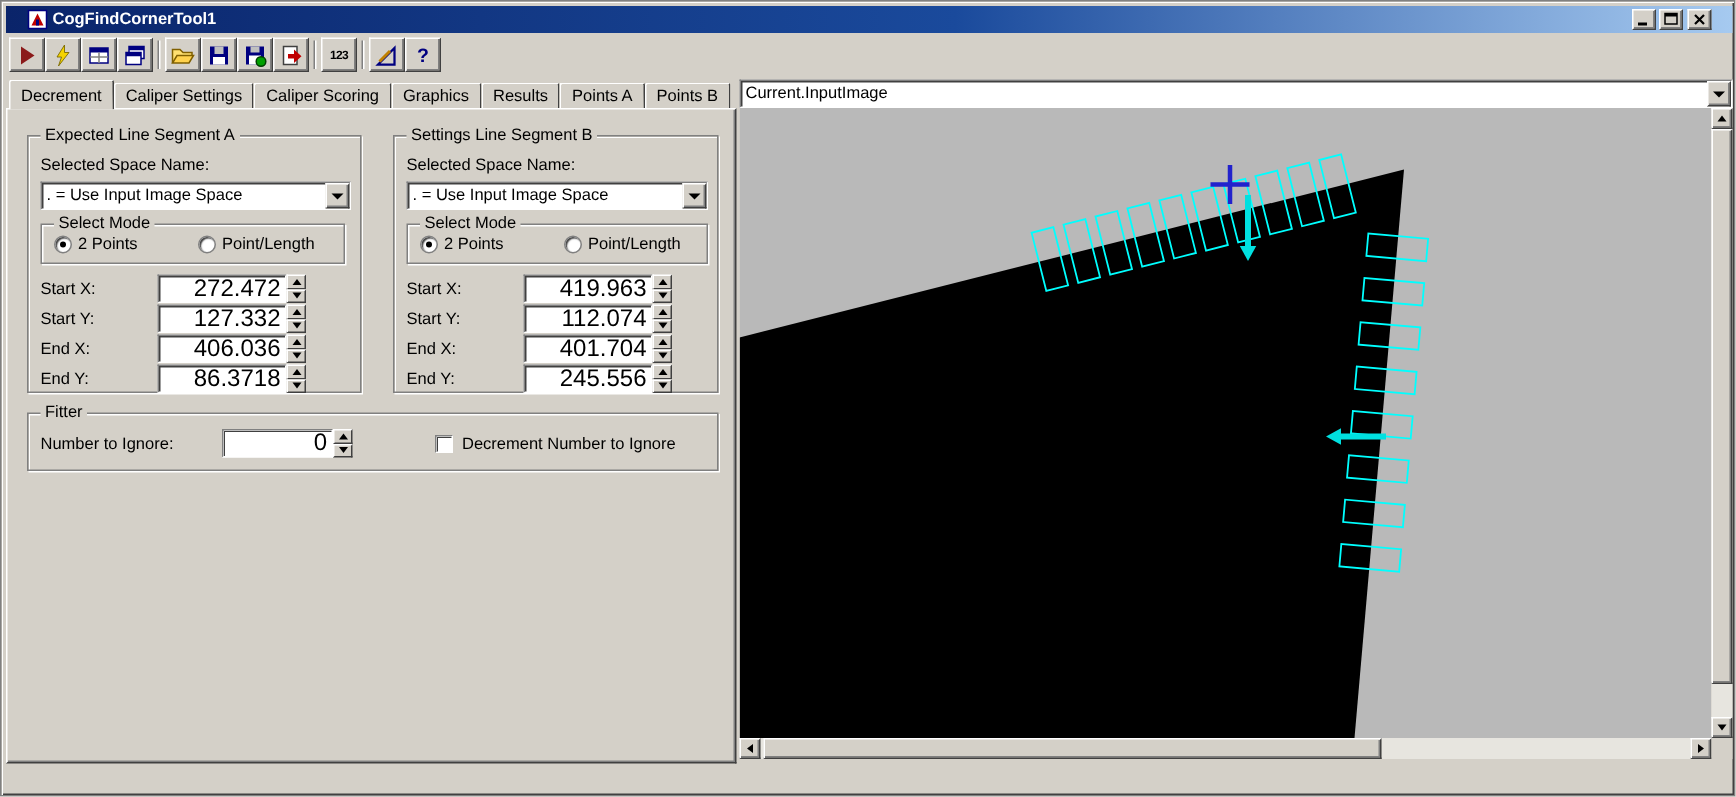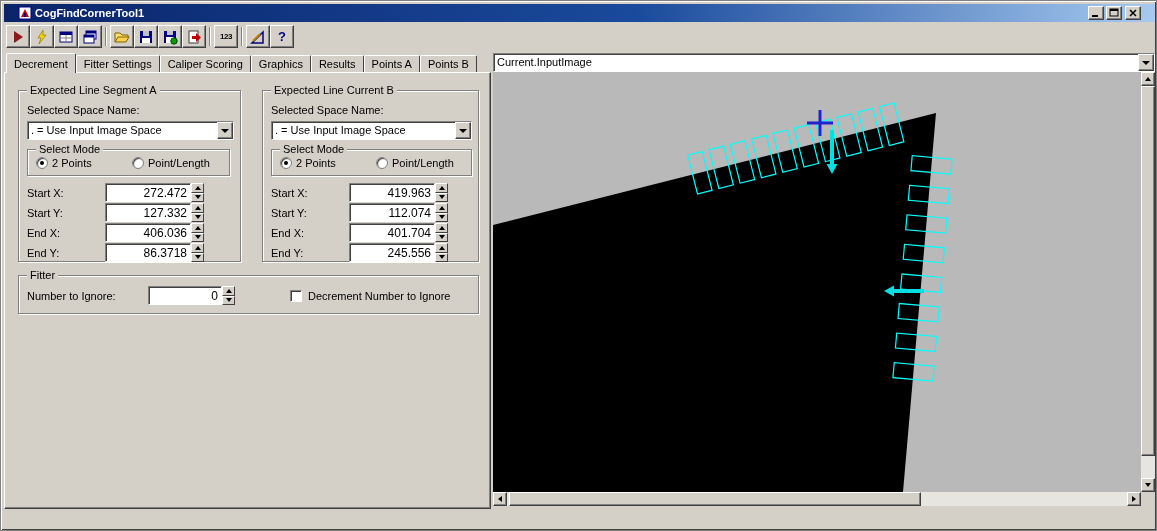--- a/index.html
+++ b/index.html
@@ -76,21 +76,21 @@
   }
   .radio.checked::after { content: ""; position: absolute; left: 3px; top: 3px; width: 4px; height: 4px; border-radius: 50%; background: #000; }
   .checkbox {
     width: 12px; height: 12px; background: #fff; flex: none;
     border: 1px solid; border-color: #808080 #fff #fff #808080; box-shadow: inset 1px 1px 0 #404040;
   }
   .row { position: absolute; display: flex; align-items: center; height: 19px; }
   .rowlabel { width: 78px; }
   .numinput {
     width: 86px; height: 19px; text-align: right; padding: 0 3px 0 0;
-    font-family: inherit; font-size: 12px; outline: none;
+    font-family: inherit; font-size: 16px; outline: none;
   }
   .spinner { width: 13px; height: 19px; display: flex; flex-direction: column; }
   .spin {
     height: 9.5px; background: #d4d0c8; border: 1px solid; border-color: #fff #404040 #404040 #fff;
     display: flex; align-items: center; justify-content: center;
   }
   .tri-up { width: 0; height: 0; border-left: 3px solid transparent; border-right: 3px solid transparent; border-bottom: 4px solid #000; }
   .tri-down { width: 0; height: 0; border-left: 3px solid transparent; border-right: 3px solid transparent; border-top: 4px solid #000; }
   .tri-left { width: 0; height: 0; border-top: 3px solid transparent; border-bottom: 3px solid transparent; border-right: 4px solid #000; }
   .tri-right { width: 0; height: 0; border-top: 3px solid transparent; border-bottom: 3px solid transparent; border-left: 4px solid #000; }
@@ -215,21 +215,21 @@
         <line x1="3" y1="12" x2="10" y2="5" stroke="#c08000" stroke-width="2"></line>
       </svg>
     </div>
     <div class="tbtn">
       <span class="lbl-help">?</span>
     </div>
   </div>
 
   <div class="tabstrip">
     <div class="tab active">Decrement</div>
-    <div class="tab">Fitter Settings</div>
+    <div class="tab">Caliper Settings</div>
     <div class="tab">Caliper Scoring</div>
     <div class="tab">Graphics</div>
     <div class="tab">Results</div>
     <div class="tab">Points A</div>
     <div class="tab">Points B</div>
   </div>
 
   <div class="tabpanel">
 
     <div class="groupbox" style="left:13px; top:17px; width:223px; height:172px;">
@@ -296,21 +296,21 @@
               <span class="tri-up"></span>
             </div>
           <div class="spin">
               <span class="tri-down"></span>
             </div>
         </div>
       </div>
     </div>
 
     <div class="groupbox" style="left:257px; top:17px; width:217px; height:172px;">
-      <span class="legend">Expected Line Current B</span>
+      <span class="legend">Settings Line Segment B</span>
       <span class="g-label" style="left:8px; top:13px;">Selected Space Name:</span>
       <div class="combo sunkenfield" style="position:absolute; left:8px; top:30px; width:201px; height:19px;">
         <span class="combo-text">. = Use Input Image Space</span>
         <div class="combo-btn">
             <span class="arrow-down"></span>
           </div>
       </div>
       <div class="groupbox" style="left:8px; top:58px; width:201px; height:27px;">
         <span class="legend">Select Mode</span>
         <div style="position:absolute; left:8px; top:7px; display:flex; align-items:center; gap:4px;">

